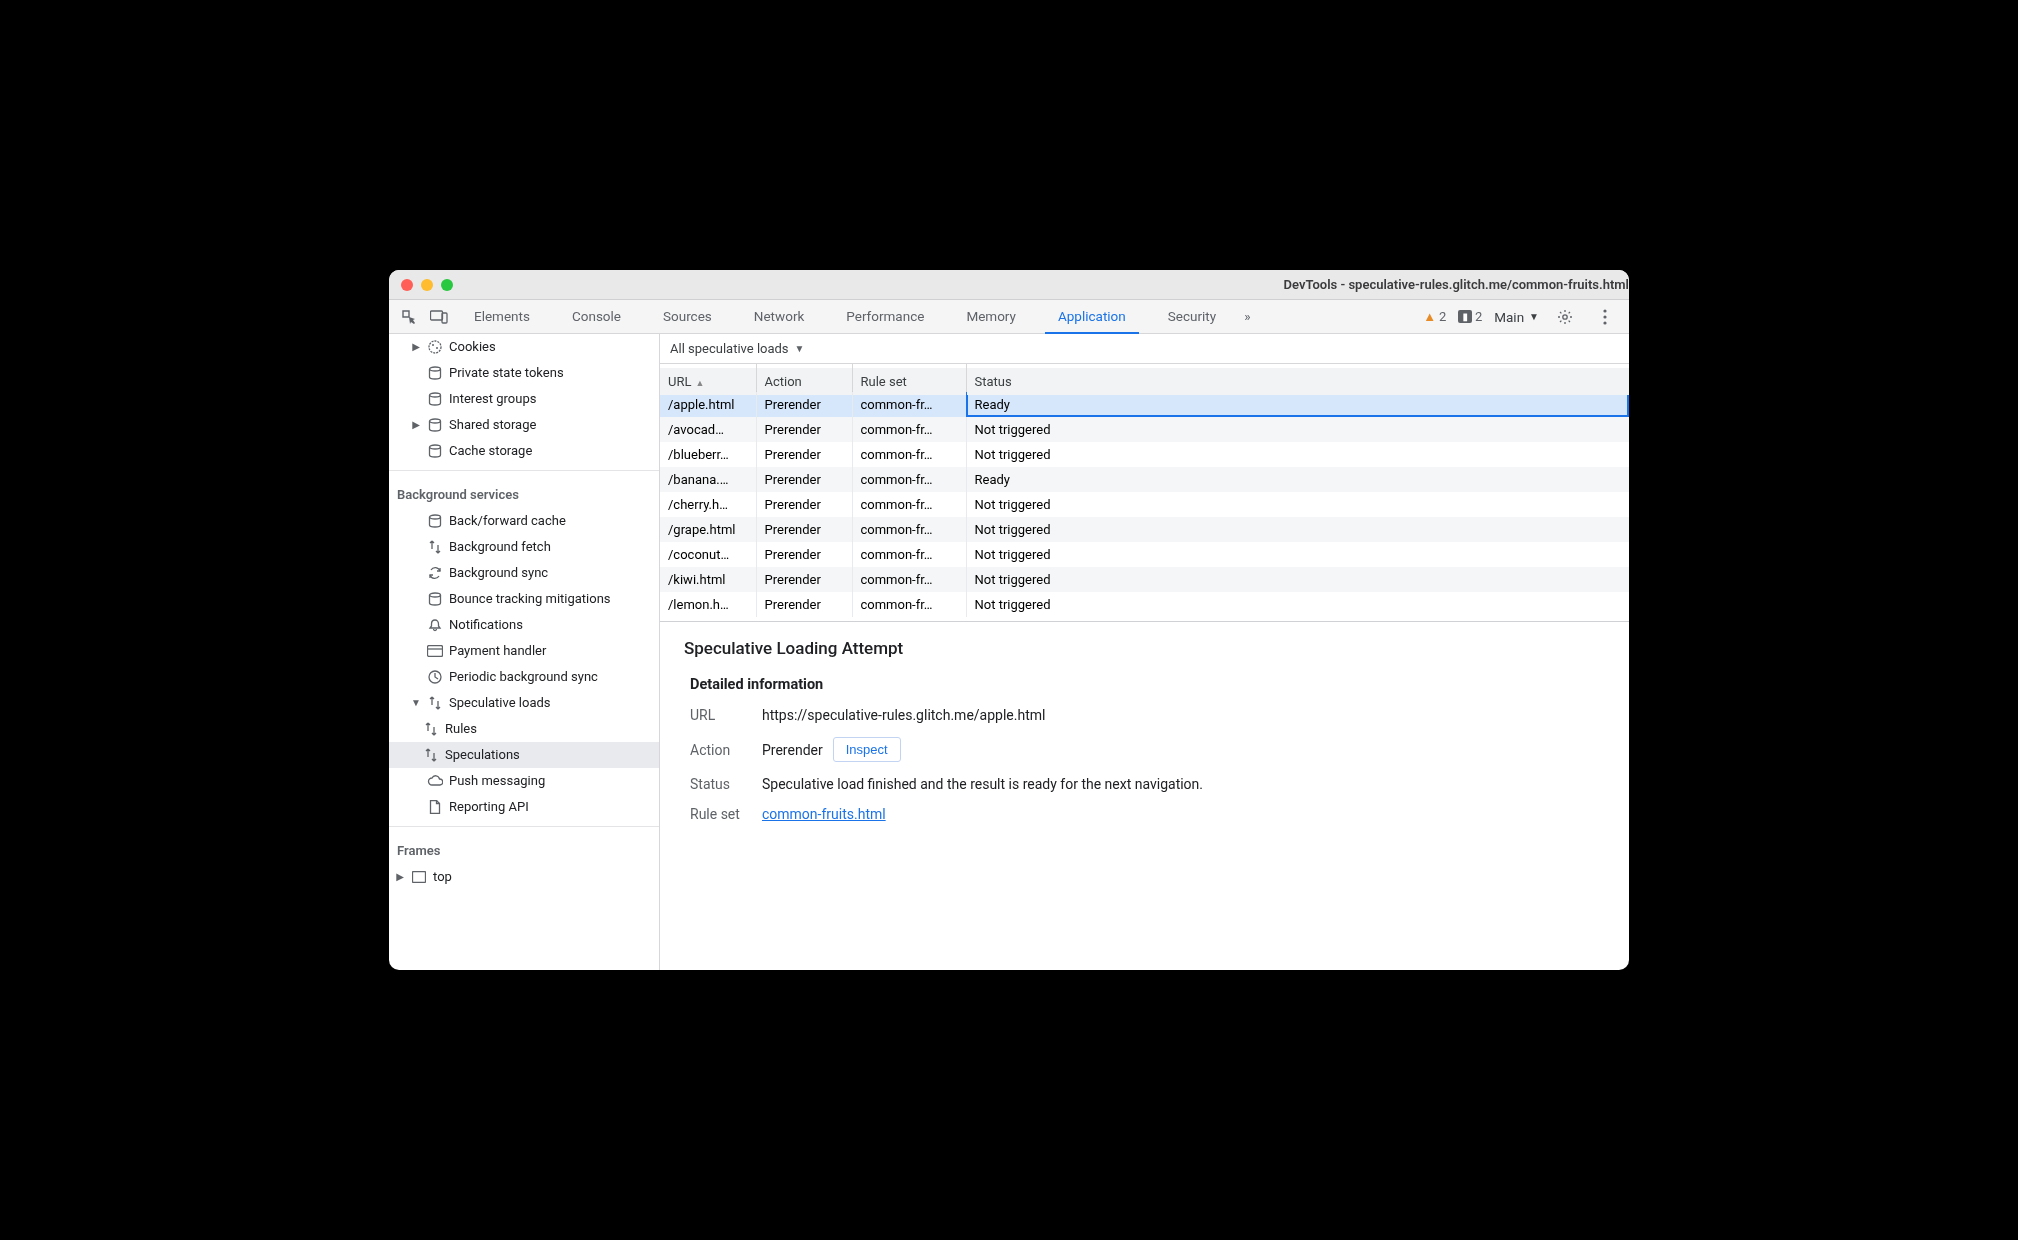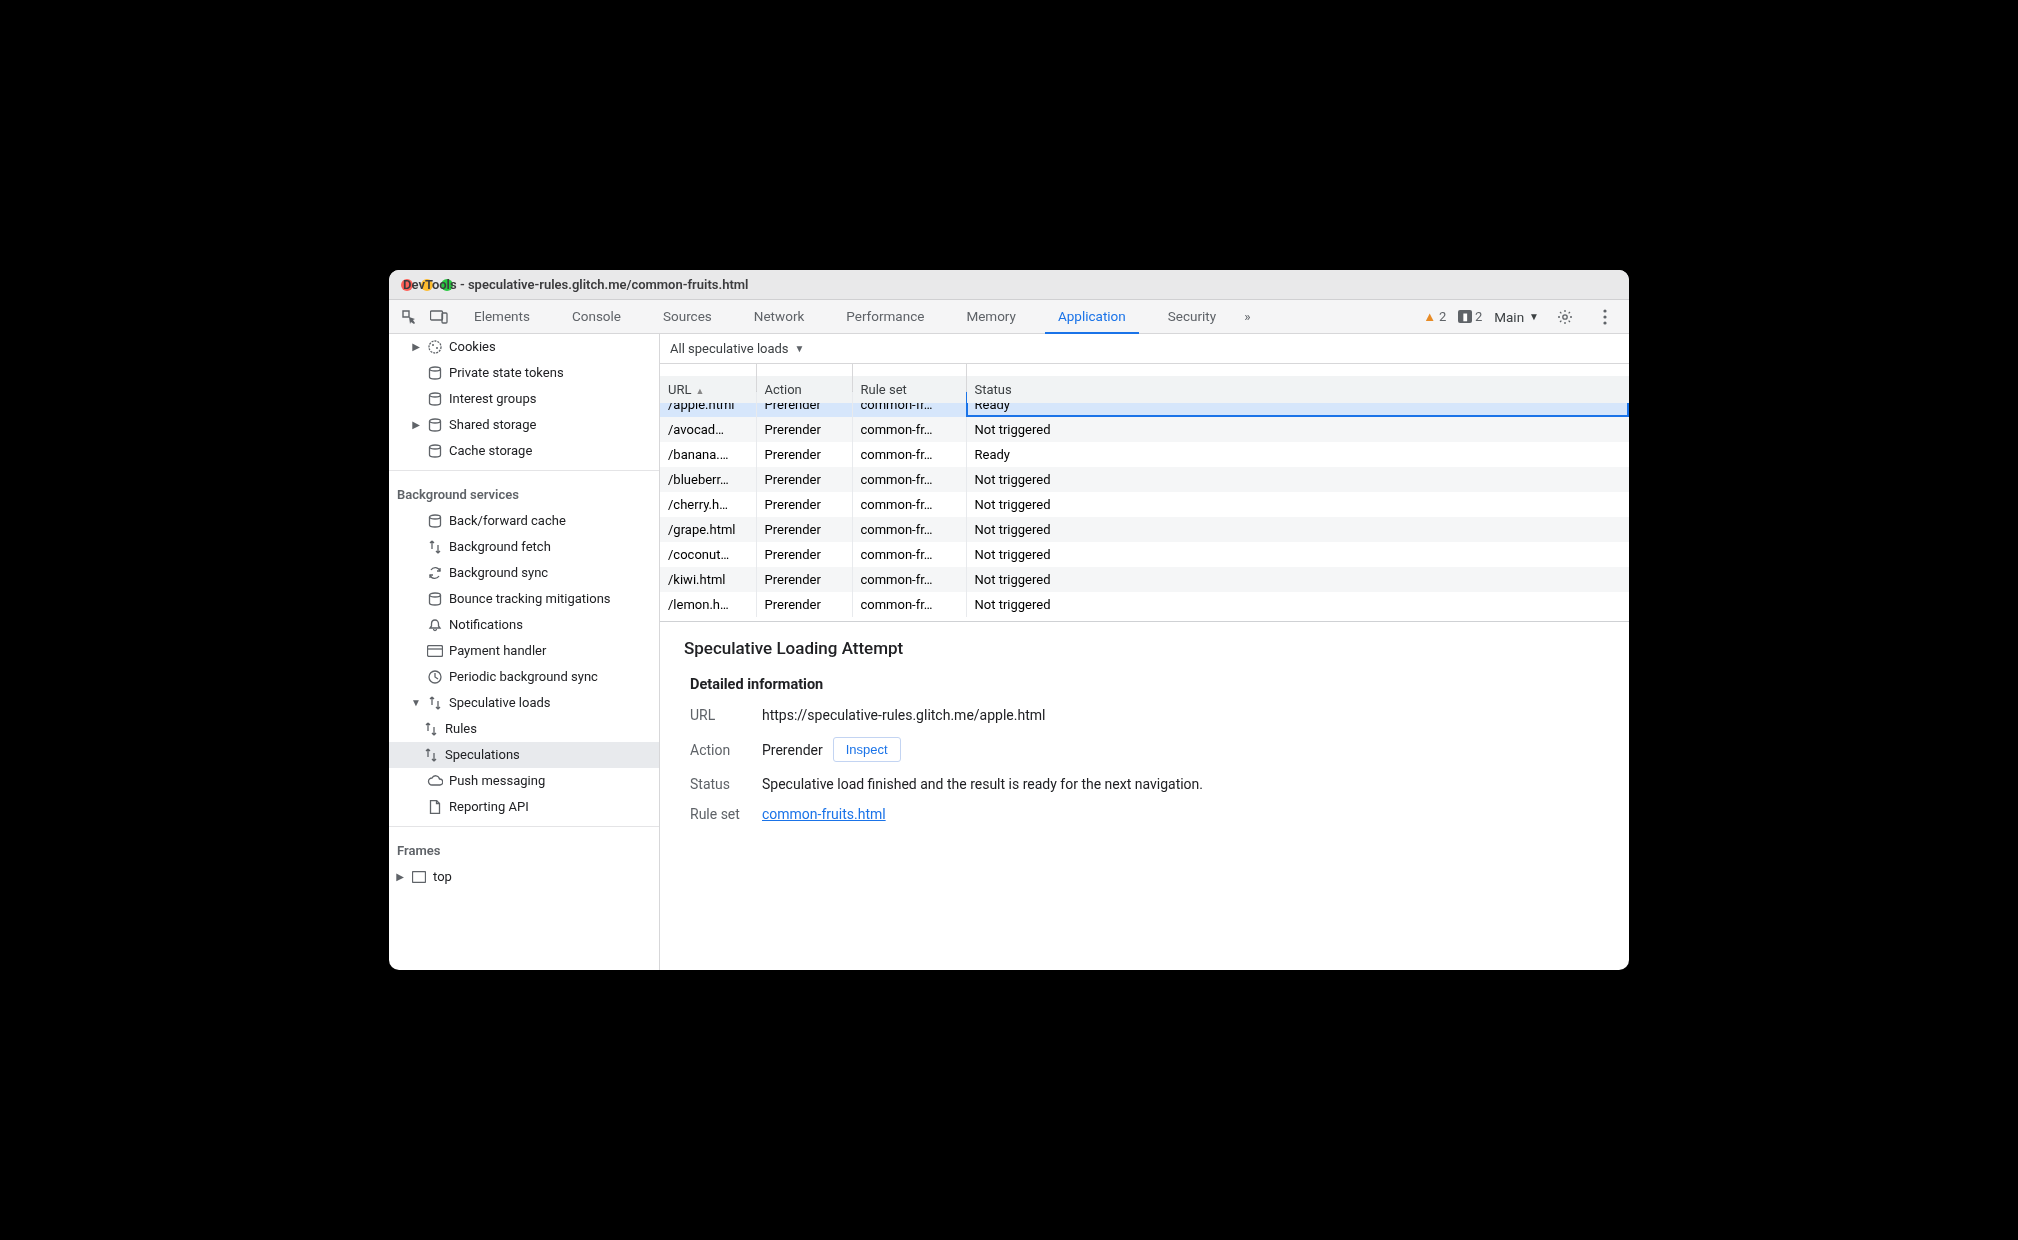--- a/index.html
+++ b/index.html
@@ -38,21 +38,21 @@
   .traffic span {
     width: 12px; height: 12px; border-radius: 50%;
     display: inline-block;
   }
   .tl-red { background: #ff5f57; }
   .tl-yellow { background: #febc2e; }
   .tl-green { background: #28c840; }
   .title {
     position: absolute;
     left: 14px; right: 0;
-    text-align: left;
+    text-align: right;
     font-weight: 600;
     font-size: 13px;
     color: #3b3b3d;
     pointer-events: none;
   }
 
   .toolbar {
     height: 34px;
     border-bottom: 1px solid #d7d7d9;
     display: flex;
@@ -189,21 +189,21 @@
   }
   .grid thead th {
     text-align: left;
     font-weight: 400;
     color: #3c4043;
     background: #f1f3f4;
     border-bottom: 1px solid #cfd1d4;
     border-right: 1px solid #d7d7d9;
     padding: 6px 8px;
     position: sticky;
-    top: 12px;
+    top: 4px;
   }
   .grid thead th:last-child { border-right: none; }
   .grid tbody td {
     padding: 5px 8px;
     border-right: 1px solid #e8eaed;
     white-space: nowrap;
     overflow: hidden;
     text-overflow: ellipsis;
   }
   .grid tbody td:last-child { border-right: none; }
@@ -562,30 +562,30 @@
                 <td>common-fr…</td>
                 <td class="status-cell">Ready</td>
               </tr>
               <tr>
                 <td>/avocad…</td>
                 <td>Prerender</td>
                 <td>common-fr…</td>
                 <td class="status-cell">Not triggered</td>
               </tr>
               <tr>
+                <td>/blueberr…</td>
+                <td>Prerender</td>
+                <td>common-fr…</td>
+                <td class="status-cell">Not triggered</td>
+              </tr>
+              <tr>
                 <td>/banana.…</td>
                 <td>Prerender</td>
                 <td>common-fr…</td>
                 <td class="status-cell">Ready</td>
-              </tr>
-              <tr>
-                <td>/blueberr…</td>
-                <td>Prerender</td>
-                <td>common-fr…</td>
-                <td class="status-cell">Not triggered</td>
               </tr>
               <tr>
                 <td>/cherry.h…</td>
                 <td>Prerender</td>
                 <td>common-fr…</td>
                 <td class="status-cell">Not triggered</td>
               </tr>
               <tr>
                 <td>/grape.html</td>
                 <td>Prerender</td>

